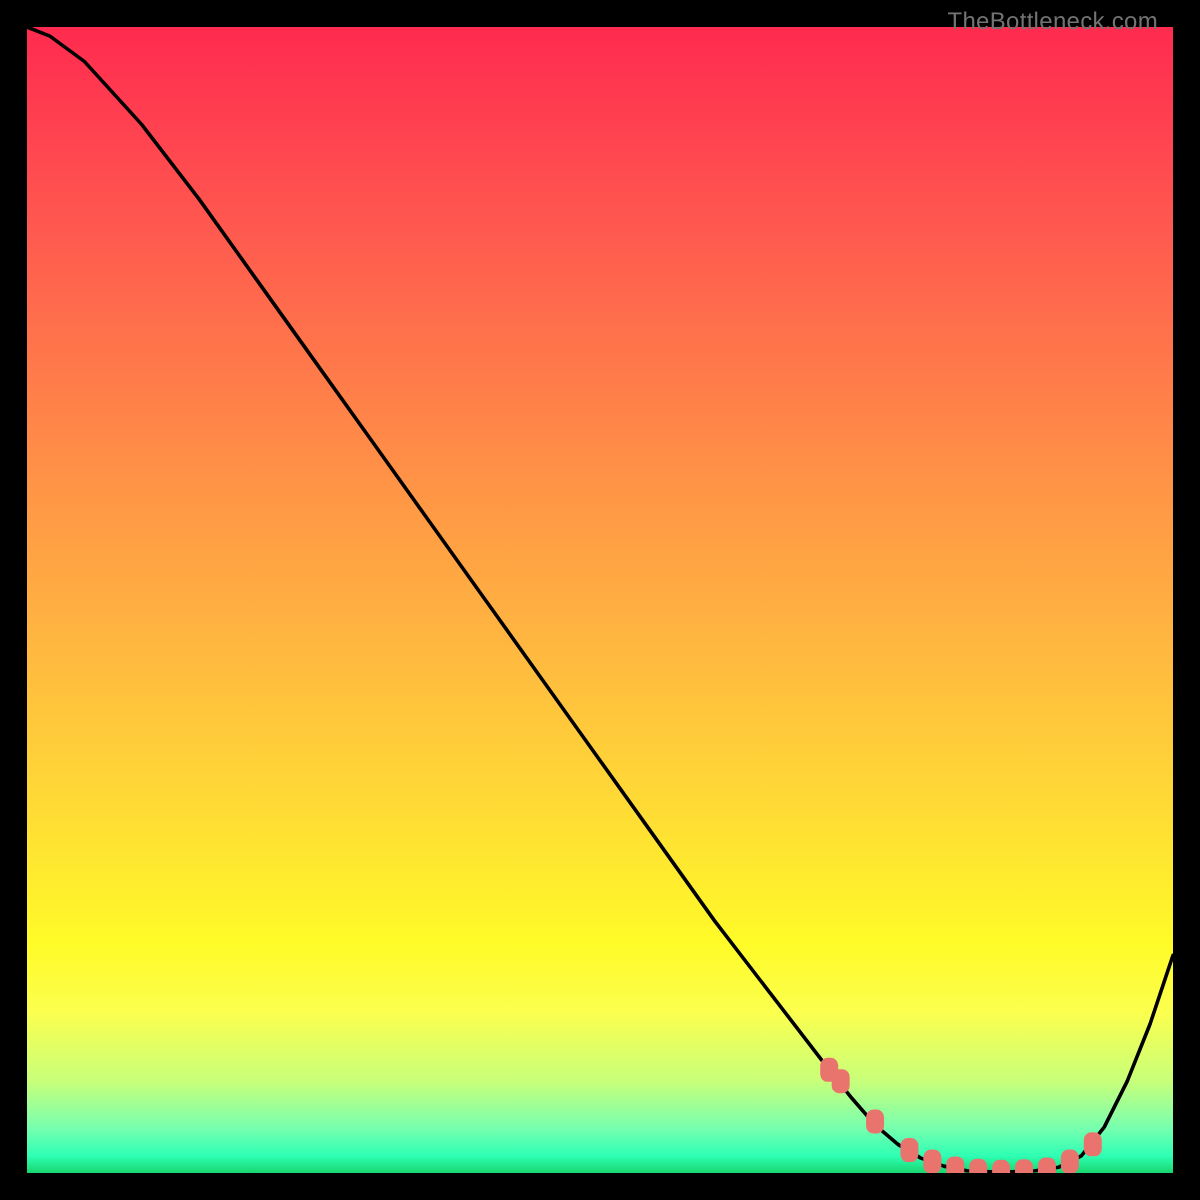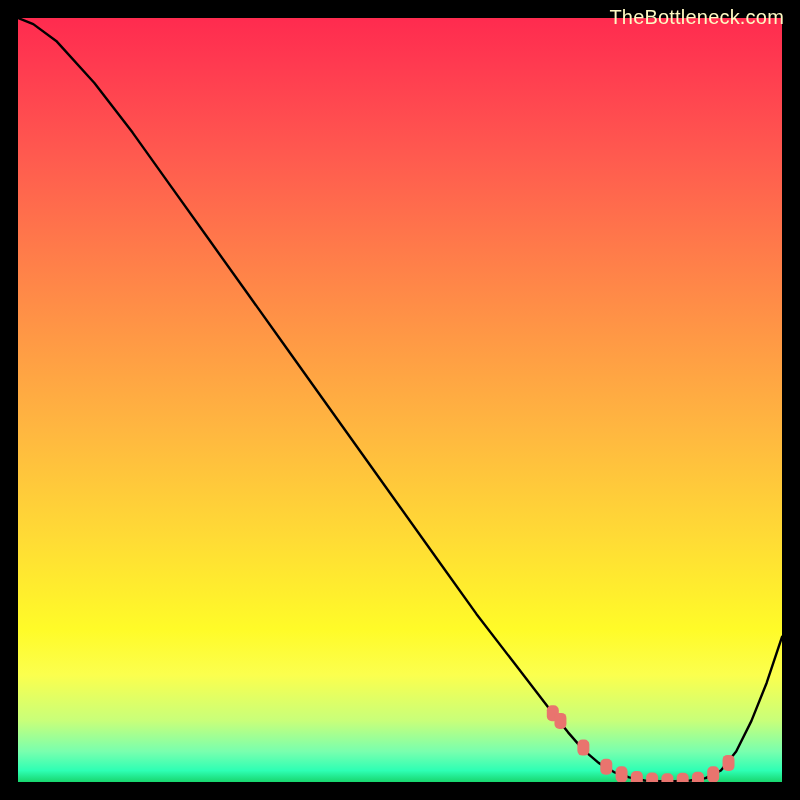--- a/index.html
+++ b/index.html
@@ -1,17 +1,17 @@
 <!DOCTYPE html>
 <html><head>
 <meta charset="utf-8">
 <style>
   * { margin: 0; padding: 0; box-sizing: border-box; }
   body { width: 800px; height: 800px; background: #000; position: relative; font-family: Arial, sans-serif; }
-  .watermark { position: absolute; top: 6px; right: 16px; color: #fef9c3; font-size: 20px; font-weight: 500; letter-spacing: 0.2px; z-index: 10; }
+  .watermark { position: absolute; top: 6px; right: 28px; color: #737373; font-size: 16px; font-weight: 500; letter-spacing: 0.2px; z-index: 10; }
   .plot { position: absolute; left: 18px; top: 18px; width: 764px; height: 764px; background: linear-gradient(to bottom,
       #ff2b4f 0%,
       #ff3a50 6%,
       #ff5a4f 18%,
       #ff7a4a 30%,
       #ff9945 42%,
       #ffb740 54%,
       #ffdb35 68%,
       #fffb28 80%,
       #fbff4e 86%,

